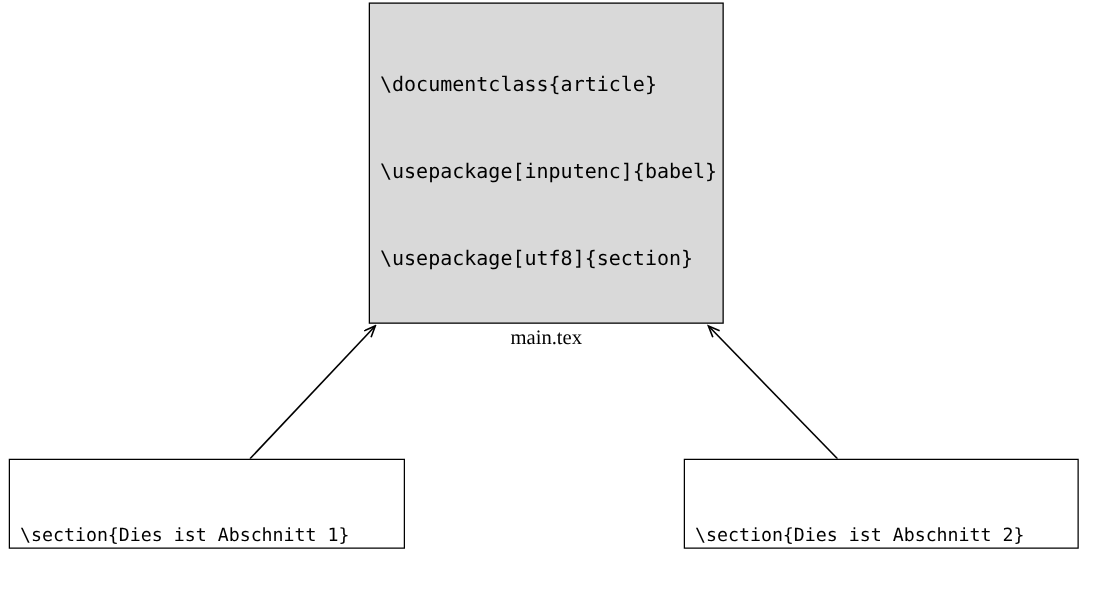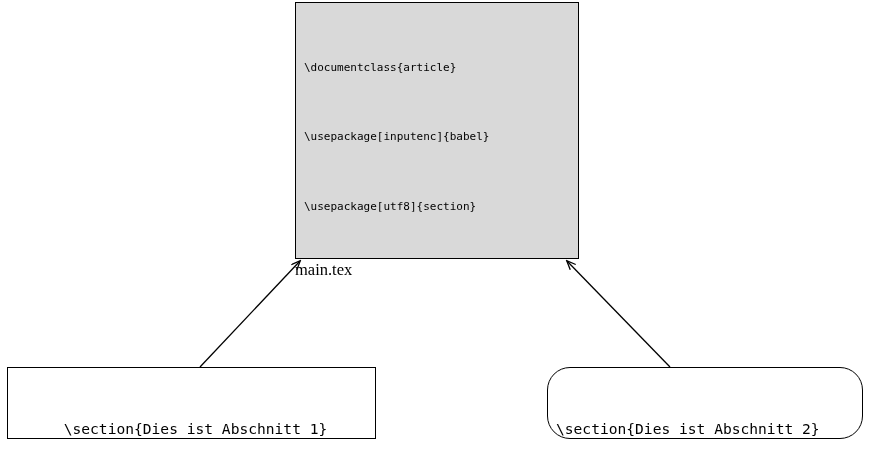--- a/index.html
+++ b/index.html
@@ -35,54 +35,53 @@
     white-space: pre;
     overflow: hidden;
   }
   #main-box {
     left: 295px;
     top: 2px;
     width: 284px;
     height: 257px;
     background: #d9d9d9;
     padding: 6px 0 0 8px;
-    font-size: 11px;
+    font-size: 16px;
     line-height: 23.3px;
   }
   #part1-box {
     left: 7px;
     top: 367px;
-    width: 369px;
+    width: 317px;
     height: 72px;
     background: #ffffff;
     padding: 5px 0 0 8px;
     font-size: 14.6px;
     line-height: 22.5px;
-    text-align: center;
   }
   #part2-box {
     left: 547px;
     top: 367px;
     width: 316px;
     height: 72px;
     background: #ffffff;
     padding: 5px 0 0 8px;
     font-size: 14.6px;
     line-height: 22.5px;
-    border-radius: 23px;
   }
   .code-line {
     display: block;
     white-space: pre;
   }
   .caption {
     position: absolute;
     font-family: "Liberation Serif", "DejaVu Serif", serif;
     font-size: 16.5px;
     line-height: 20px;
+    text-align: center;
     white-space: nowrap;
   }
   #main-caption {
     left: 295px;
     top: 260px;
     width: 284px;
   }
   #part1-caption {
     left: 7px;
     top: 443px;

